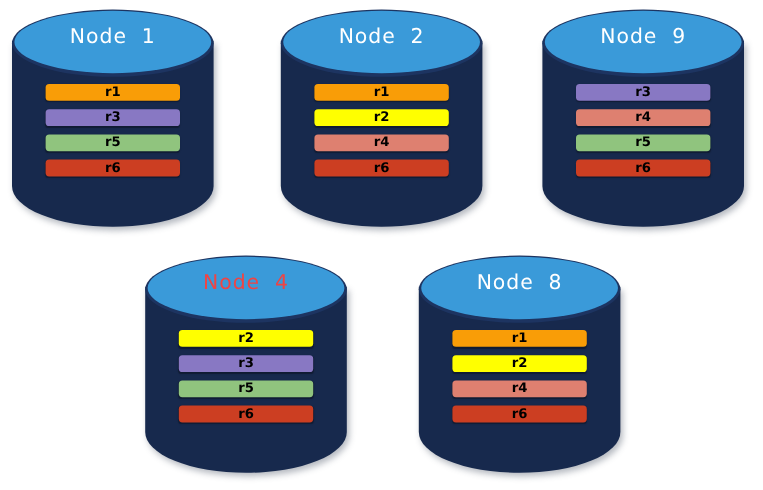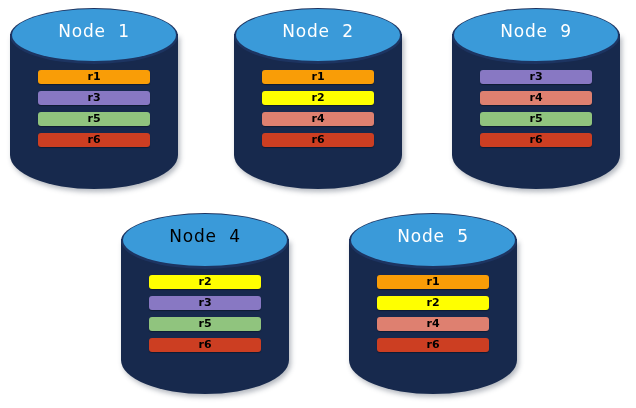--- a/index.html
+++ b/index.html
@@ -133,33 +133,33 @@
         <div class="replica" style="background: rgb(136, 120, 195); color: rgb(0, 0, 0);">r3</div>
         <div class="replica" style="background: rgb(222, 128, 112); color: rgb(0, 0, 0);">r4</div>
         <div class="replica" style="background: rgb(144, 196, 126); color: rgb(0, 0, 0);">r5</div>
         <div class="replica" style="background: rgb(204, 62, 34); color: rgb(0, 0, 0);">r6</div>
       </div>
     </div>
     <div class="node" style="left: 121px; top: 213px;">
       <div class="cyl-body" style="background: rgb(23, 41, 77);"></div>
       <div class="cyl-top-rim" style="background: rgb(29, 52, 97);"></div>
       <div class="cyl-top" style="background: rgb(58, 154, 217);"></div>
-      <div class="node-label" style="color: #000000;">Node  4</div>
+      <div class="node-label" style="color: #ef4444;">Node  4</div>
       <div class="replica-stack">
         <div class="replica" style="background: rgb(255, 255, 0); color: rgb(0, 0, 0);">r2</div>
         <div class="replica" style="background: rgb(136, 120, 195); color: rgb(0, 0, 0);">r3</div>
         <div class="replica" style="background: rgb(144, 196, 126); color: rgb(0, 0, 0);">r5</div>
         <div class="replica" style="background: rgb(204, 62, 34); color: rgb(0, 0, 0);">r6</div>
       </div>
     </div>
     <div class="node" style="left: 349px; top: 213px;">
       <div class="cyl-body" style="background: rgb(23, 41, 77);"></div>
       <div class="cyl-top-rim" style="background: rgb(29, 52, 97);"></div>
       <div class="cyl-top" style="background: rgb(58, 154, 217);"></div>
-      <div class="node-label" style="color: rgb(255, 255, 255);">Node  5</div>
+      <div class="node-label" style="color: rgb(255, 255, 255);">Node  8</div>
       <div class="replica-stack">
         <div class="replica" style="background: rgb(249, 157, 7); color: rgb(0, 0, 0);">r1</div>
         <div class="replica" style="background: rgb(255, 255, 0); color: rgb(0, 0, 0);">r2</div>
         <div class="replica" style="background: rgb(222, 128, 112); color: rgb(0, 0, 0);">r4</div>
         <div class="replica" style="background: rgb(204, 62, 34); color: rgb(0, 0, 0);">r6</div>
       </div>
     </div>
   </div>
 
 </body></html>

